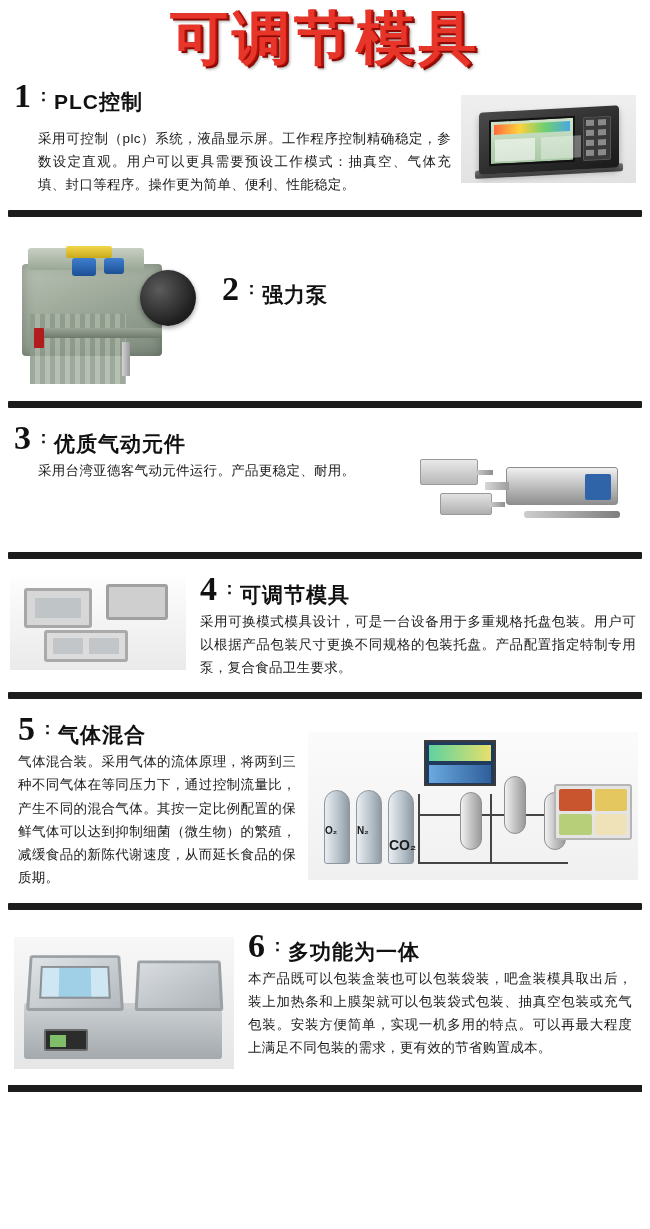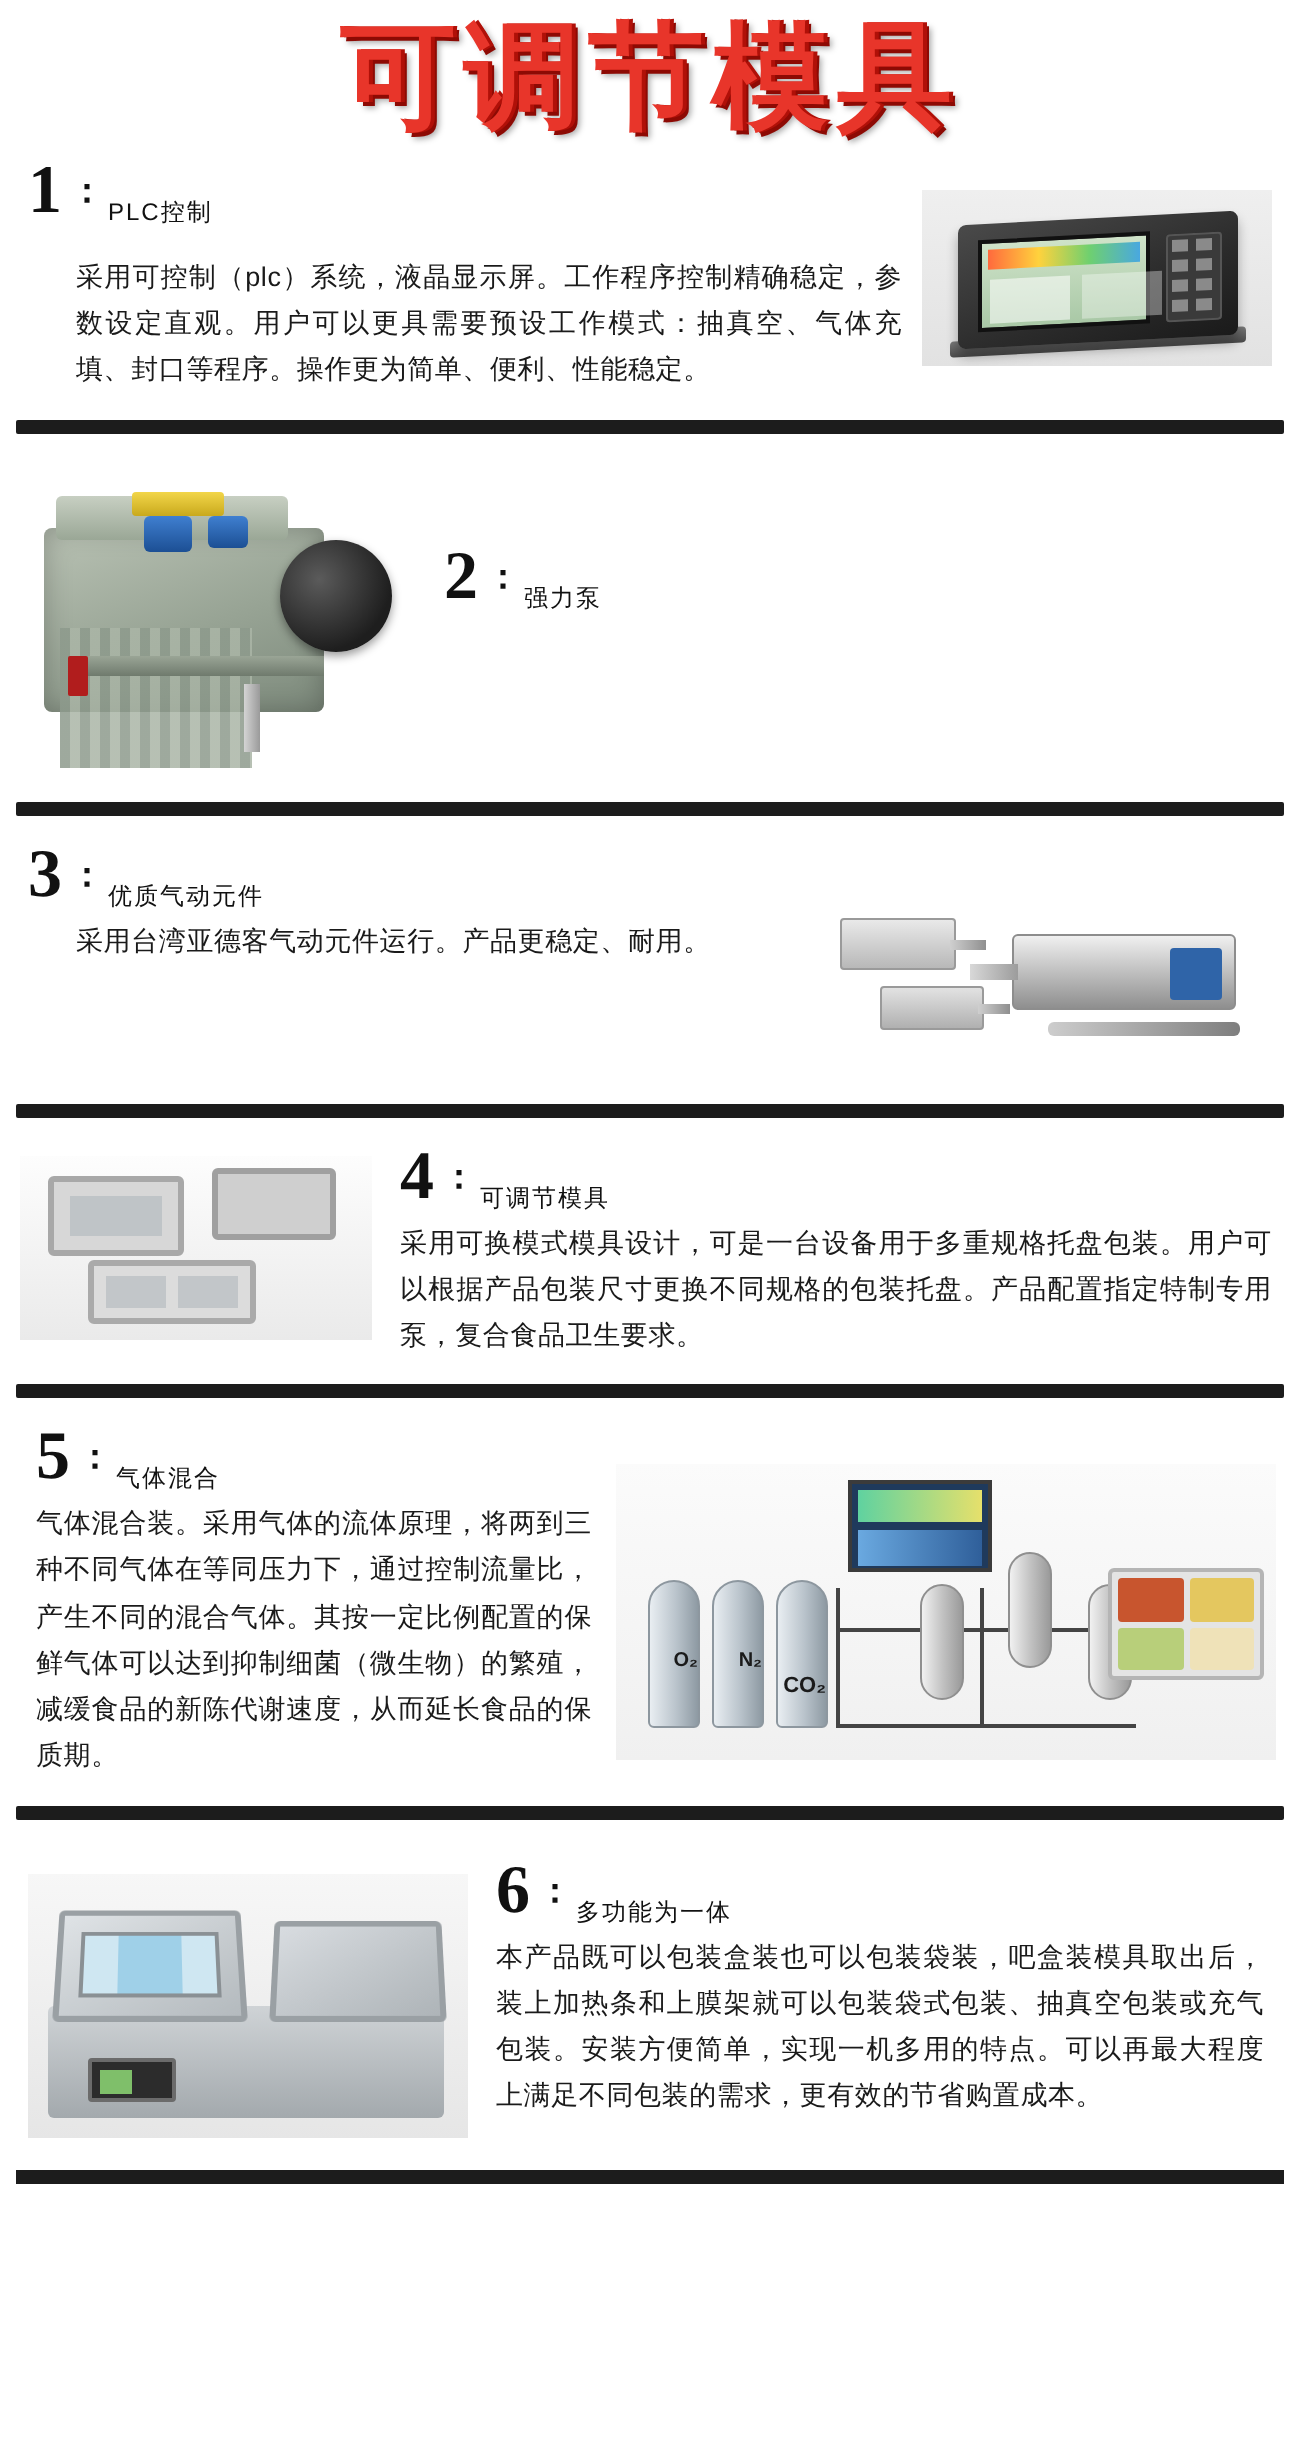--- a/index.html
+++ b/index.html
@@ -61,22 +61,22 @@
     top: 2px;
   }
   .num-colon {
     font-size: 17px;
     font-weight: bold;
     color: #111;
     position: relative;
     top: -4px;
   }
   .heading {
-    font-size: 12px;
-    font-weight: normal;
+    font-size: 21px;
+    font-weight: bold;
     color: #111;
     letter-spacing: 1px;
     line-height: 1;
     position: relative;
     top: 1px;
   }
   .head-line {
     display: flex;
     align-items: flex-end;
     gap: 2px;
@@ -280,25 +280,25 @@
   .sec5 .textcol { width: 300px; padding-left: 4px; }
   .sec5 .img{
     position:absolute; right:12px; top:26px; width:330px; height:148px;
     background: linear-gradient(#fbfbfb,#f0f0f0);
   }
   .gasbottle{
     position:absolute; bottom:16px; width:26px; height:74px;
     background: linear-gradient(90deg,#e9eef2,#b9c3cb 55%,#8e9aa3);
     border-radius: 13px 13px 3px 3px;
     border:1px solid #8d979f;
-    font-size:10px; color:#1a1a1a; text-align:right;
+    font-size:10px; color:#1a1a1a; text-align:left;
   }
   .gasbottle span{ display:block; margin-top:34px; font-weight:bold; }
   .gb1{ left:16px; } .gb2{ left:48px; } .gb3{ left:80px; }
-  .gb3 span{ font-size:11px;margin-top:46px; }
+  .gb3 span{ font-size:14px;margin-top:46px; }
   .panel{
     position:absolute; left:116px; top:8px; width:72px; height:46px;
     background:#1f3a5c; border:2px solid #3b3b3b;
   }
   .panel:before{
     content:""; position:absolute; left:3px; top:3px; right:3px; height:16px;
     background: linear-gradient(90deg,#5fd2a0,#e6e06b);
   }
   .panel:after{
     content:""; position:absolute; left:3px; top:23px; right:3px; height:18px;

